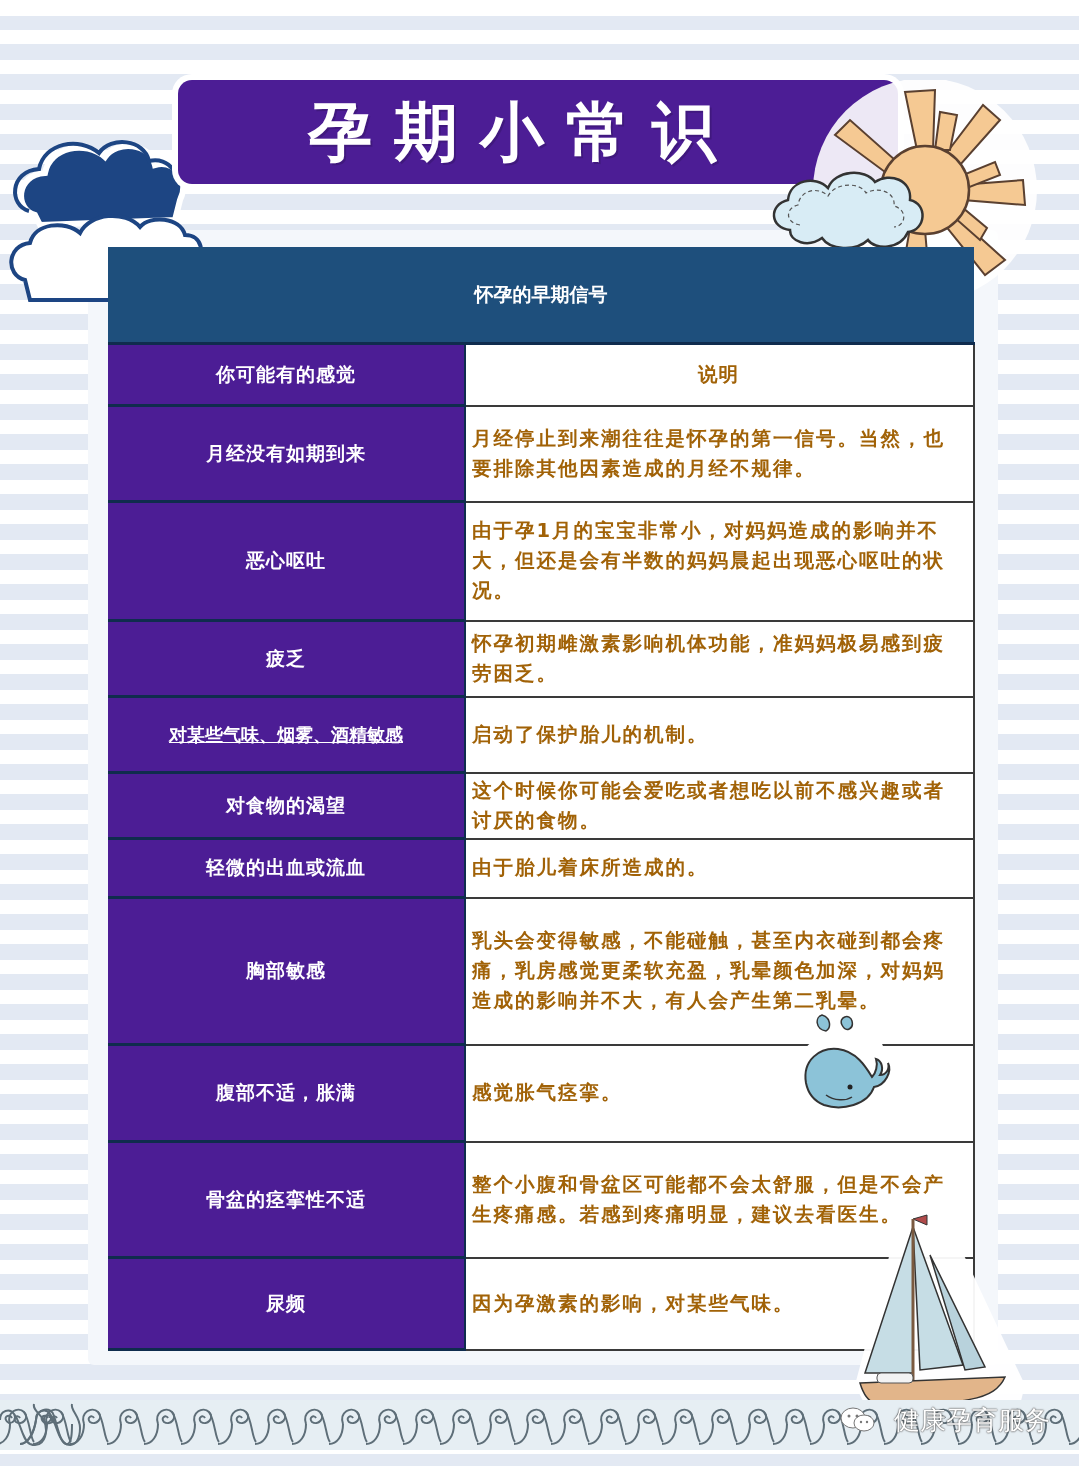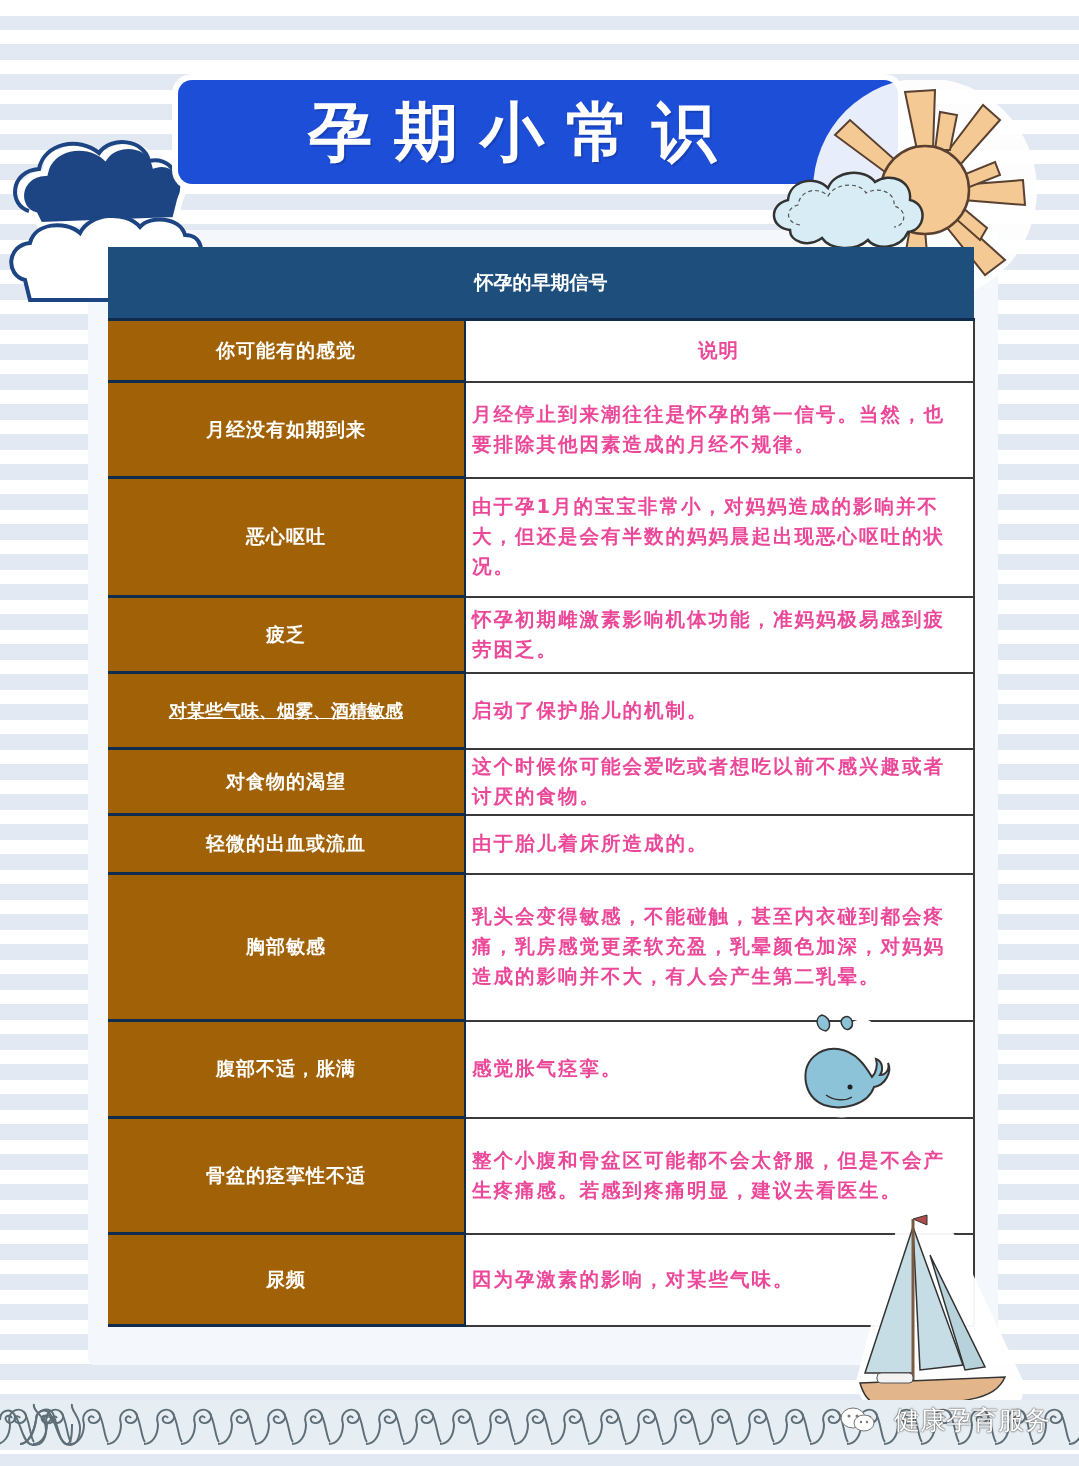--- a/index.html
+++ b/index.html
@@ -8,51 +8,51 @@
     font-family: "DejaVu Sans", "Liberation Sans", sans-serif;
     background: repeating-linear-gradient(180deg, #ffffff 0px, #ffffff 14px, #e3e9f3 14px, #e3e9f3 30px);
   }
   .top-white { position:absolute; left:0; top:0; width:1079px; height:16px; background:#fff; }
   .panel-bg {
     position:absolute; left:88px; top:230px; width:910px; height:1135px;
     background:#f4f7fb; border-radius:6px;
   }
   .title-banner {
     position:absolute; left:178px; top:80px; width:720px; height:104px;
-    background:#1d4ed8; border-radius:14px;
+    background:#4c1d95; border-radius:14px;
     box-shadow: 0 0 0 6px #ffffff;
     display:flex; align-items:center; justify-content:center;
   }
   .title-text {
     color:#fff; font-size:64px; font-weight:bold; letter-spacing:22px;
     margin-left:-30px;
     text-shadow: 2px 2px 0 rgba(0,0,0,0.15);
   }
   .cloud-left { position:absolute; left:5px; top:135px; width:205px; height:170px; }
   .sun { position:absolute; left:760px; top:80px; width:280px; height:220px; }
   .whale { position:absolute; left:780px; top:1005px; width:120px; height:120px; }
   .boat { position:absolute; left:845px; top:1205px; width:190px; height:210px; }
 
   table.signs {
     position:absolute; left:108px; top:247px; width:866px;
     border-collapse:collapse; table-layout:fixed;
   }
-  table.signs td { padding:0; }
+  table.signs td { padding:12px; }
   .cell-head {
     background:#1e4f7c; color:#fff; text-align:center; font-weight:bold;
     font-size:19px; height:74px;
     border-bottom:3px solid #0f2c4e;
   }
   .cell-left {
-    background:#a16207; color:#fff; text-align:center; font-weight:bold;
+    background:#4c1d95; color:#fff; text-align:center; font-weight:bold;
     font-size:19px; border-bottom:3px solid #0f2c4e; border-right:2px solid #0f2c4e;
     letter-spacing:1px;
   }
   .cell-right {
-    background:#ffffff; color:#ec4899; font-weight:bold; font-size:19.5px;
+    background:#ffffff; color:#a16207; font-weight:bold; font-size:19.5px;
     line-height:30px; padding:0 8px 0 6px !important;
     border-bottom:2px solid #3a3a3a; border-right:2px solid #3a3a3a;
     letter-spacing:2px;
   }
   .cell-right.center { text-align:center; letter-spacing:1px; }
 
   .wave-band {
     position:absolute; left:0; top:1400px; width:1079px; height:50px;
   }
   .watermark {

